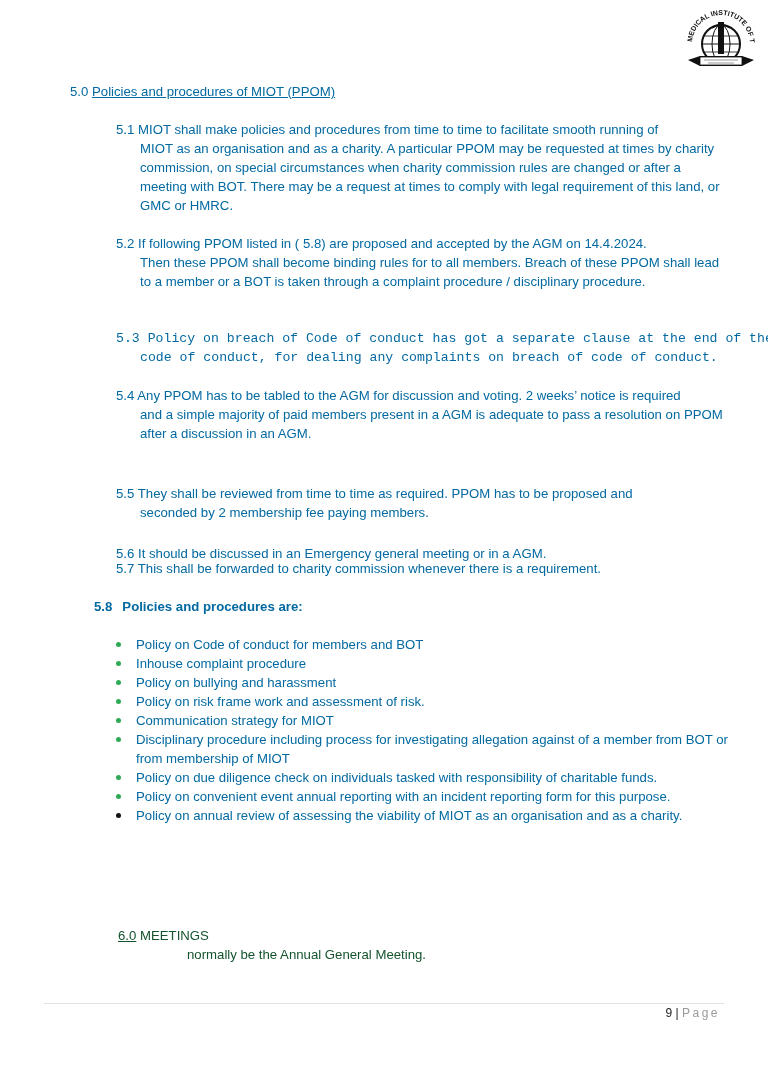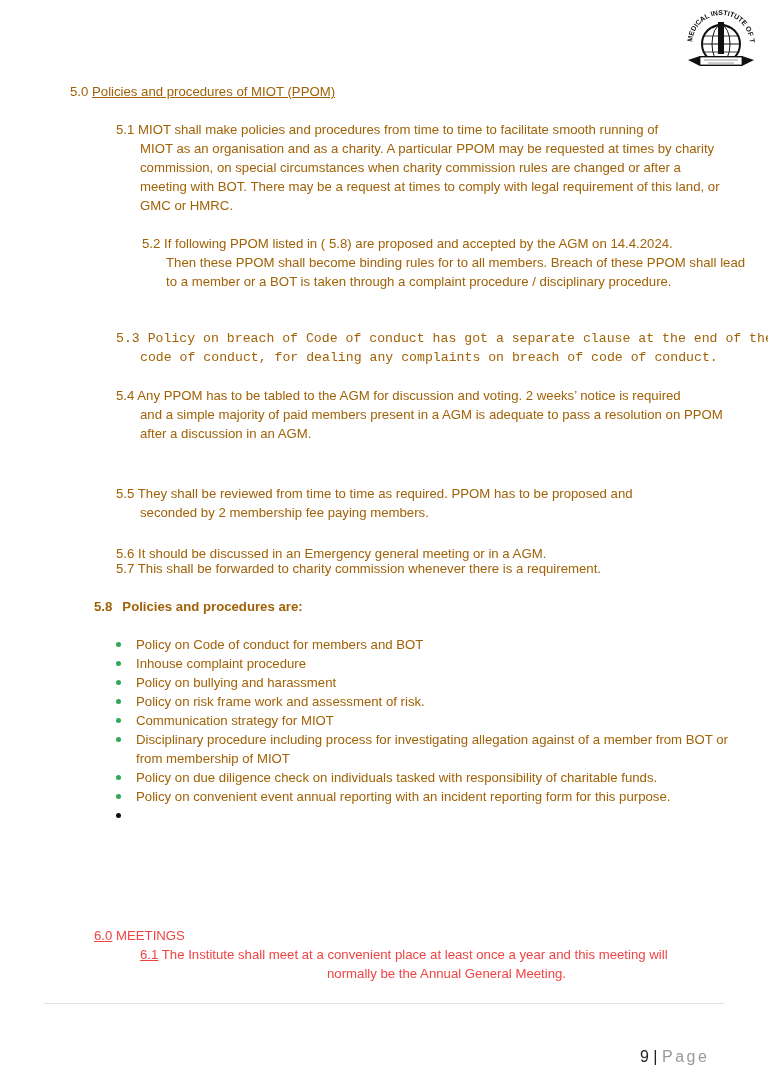--- a/index.html
+++ b/index.html
@@ -1,19 +1,19 @@
 <!DOCTYPE html>
 <html><head>
 <meta charset="utf-8">
 <style>
   html, body { margin: 0; padding: 0; background: #ffffff; }
   body { width: 768px; height: 1086px; position: relative; overflow: hidden;
          font-family: "Liberation Sans", sans-serif; }
-  .green { color: #a16207; }
-  .dark { color: #ef4444; }
+  .green { color: #0369a1; }
+  .dark { color: #14532d; margin-left: 24px; }
   .txt { font-size: 13.2px; line-height: 19px; }
   .abs { position: absolute; }
 
   .logo { position: absolute; left: 682px; top: 6px; width: 78px; height: 66px; }
 
   .h50 { left: 70px; top: 82px; }
   .h50 .title { text-decoration: underline; }
 
   .para { position: absolute; left: 116px; width: 612px; }
   .para .line1 { display: block; white-space: nowrap; }
@@ -24,24 +24,24 @@
 
   .bullets { position: absolute; left: 116px; top: 635px; width: 612px; margin: 0; padding: 0; list-style: none; }
   .bullets li { position: relative; padding-left: 20px; }
   .bullets .dot { position: absolute; left: 0; top: 7px; width: 5px; height: 5px; border-radius: 50%; background: #2eaa55; }
   .bullets .dot.black { background: #111; }
 
   .h60 { left: 94px; top: 926px; }
   .h60 .u { text-decoration: underline; }
   .p61 { left: 140px; top: 945px; width: 590px; }
   .p61 .u { text-decoration: underline; }
-  .p61 .cont { display: block; padding-left: 23px; text-align: center; }
+  .p61 .cont { display: block; padding-left: 23px; }
 
   .rule { position: absolute; left: 44px; top: 1003px; width: 680px; height: 1px; background: #e2e2e2; }
-  .footer { position: absolute; left: 640px; top: 1048px; width: 80px; font-size: 16px; color: #222; }
+  .footer { position: absolute; left: 640px; top: 1006px; width: 80px; text-align: right; font-size: 12px; color: #222; }
   .footer .sep { color: #222; }
   .footer .pg { color: #9a9a9a; letter-spacing: 2.5px; }
 </style>
 </head>
 <body>
 
 <div class="logo">
   <svg width="78" height="66" viewBox="0 0 78 66">
     <defs>
       <path id="arc" d="M10,38 A29,29 0 0 1 68,38"></path>
@@ -66,21 +66,21 @@
 <div class="abs txt green h50">
   <span>5.0</span>
   <span class="title">Policies and procedures of MIOT (PPOM)</span>
 </div>
 
 <div class="para txt green" style="top:120px;">
   <span class="line1"><span>5.1</span> <span>MIOT shall make policies and procedures from time to time to facilitate smooth running of</span></span>
   <span class="cont">MIOT as an  organisation and as a charity. A particular PPOM may be requested at times by charity commission, on special circumstances when  charity commission rules are changed or after a meeting with BOT. There may be a request at times to comply with legal requirement of this land, or GMC or HMRC.</span>
 </div>
 
-<div class="para txt green" style="top:234px;margin-left:26px;">
+<div class="para txt green" style="top:234px;">
   <span class="line1"><span>5.2</span> <span> If following PPOM listed in ( 5.8)  are proposed and accepted by the AGM on 14.4.2024.</span></span>
   <span class="cont">Then these  PPOM  shall become binding rules for  to all members. Breach of these PPOM shall lead to a member or a BOT is  taken through a complaint procedure / disciplinary procedure.</span>
 </div>
 
 <div class="para txt green" style="top:329px;font-family:Liberation Mono, monospace;">
   <span class="line1"><span>5.3</span> <span>Policy on breach of Code of conduct has got a separate clause at the end of the policy on</span></span>
   <span class="cont">code of conduct, for dealing any complaints on breach of code of conduct.</span>
 </div>
 
 <div class="para txt green" style="top:386px;">
@@ -107,28 +107,27 @@
 
 <ul class="bullets txt green">
   <li><span class="dot"></span><span>Policy on Code of conduct for members and BOT</span></li>
   <li><span class="dot"></span><span>Inhouse complaint procedure</span></li>
   <li><span class="dot"></span><span>Policy on bullying and harassment</span></li>
   <li><span class="dot"></span><span>Policy on risk frame work and assessment of risk.</span></li>
   <li><span class="dot"></span><span>Communication strategy for MIOT</span></li>
   <li><span class="dot"></span><span>Disciplinary procedure including process for  investigating allegation against of a member from BOT or from membership of MIOT</span></li>
   <li><span class="dot"></span><span>Policy on due diligence check on individuals tasked with responsibility of charitable funds.</span></li>
   <li><span class="dot"></span><span>Policy on convenient event annual reporting with an incident reporting form for this purpose.</span></li>
-  <li><span class="dot black"></span></li>
+  <li><span class="dot black"></span><span>Policy on annual review of assessing the viability of MIOT as an organisation and as a charity.</span></li>
 </ul>
 
 <div class="abs txt dark h60">
   <span class="u">6.0</span><span> MEETINGS</span>
 </div>
 
 <div class="abs txt dark p61">
-  <span class="line1" style="white-space:nowrap;"><span class="u">6.1</span><span> The Institute shall meet at a convenient place at least once a year and this meeting will</span></span>
   <span class="cont">normally be the Annual General Meeting.</span>
 </div>
 
 <div class="rule"></div>
 <div class="footer">
   <span>9</span><span class="sep"> | </span><span class="pg">Page</span>
 </div>
 
 </body></html>

